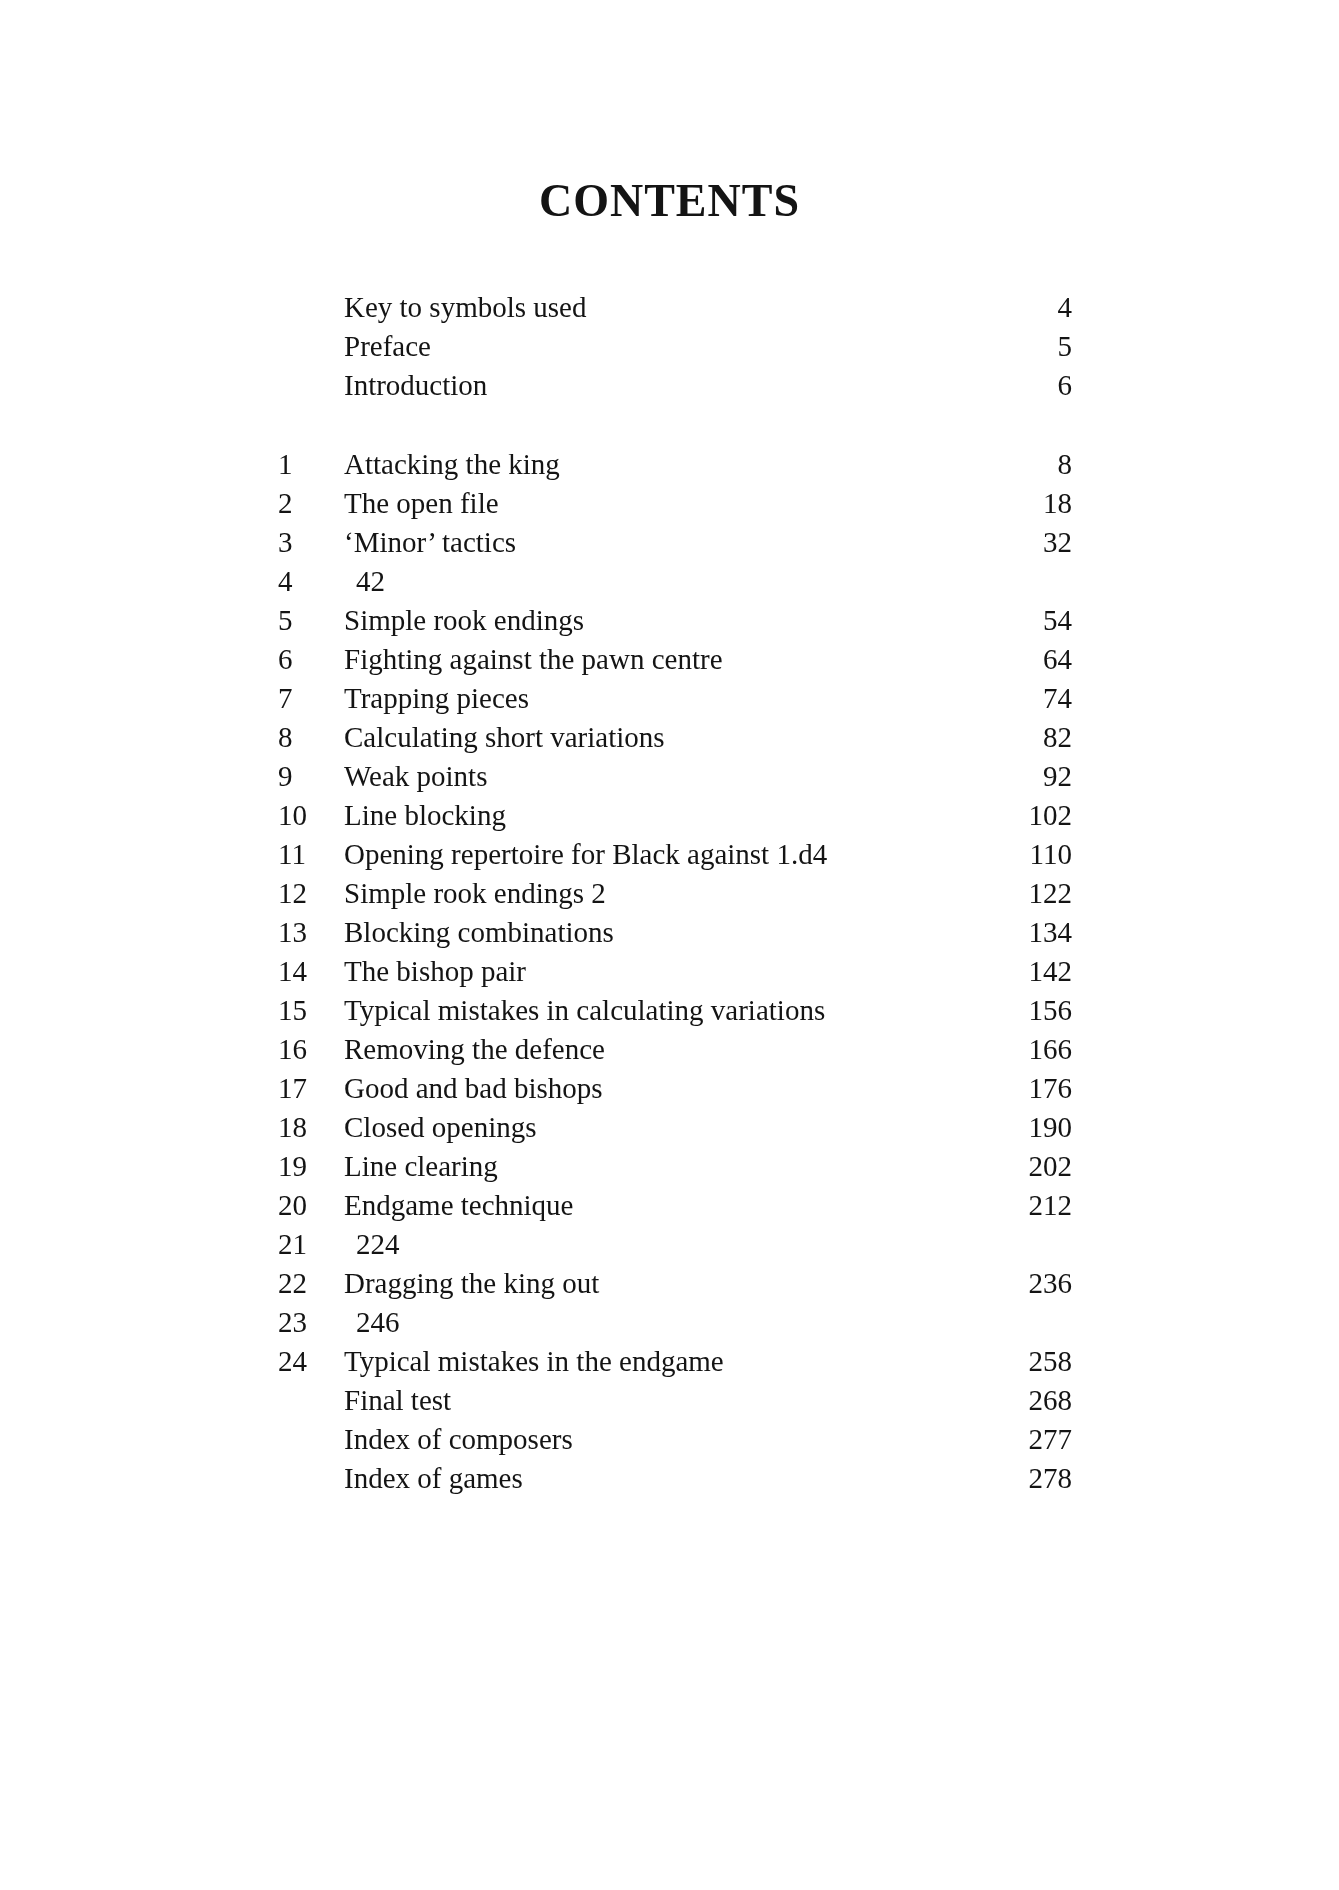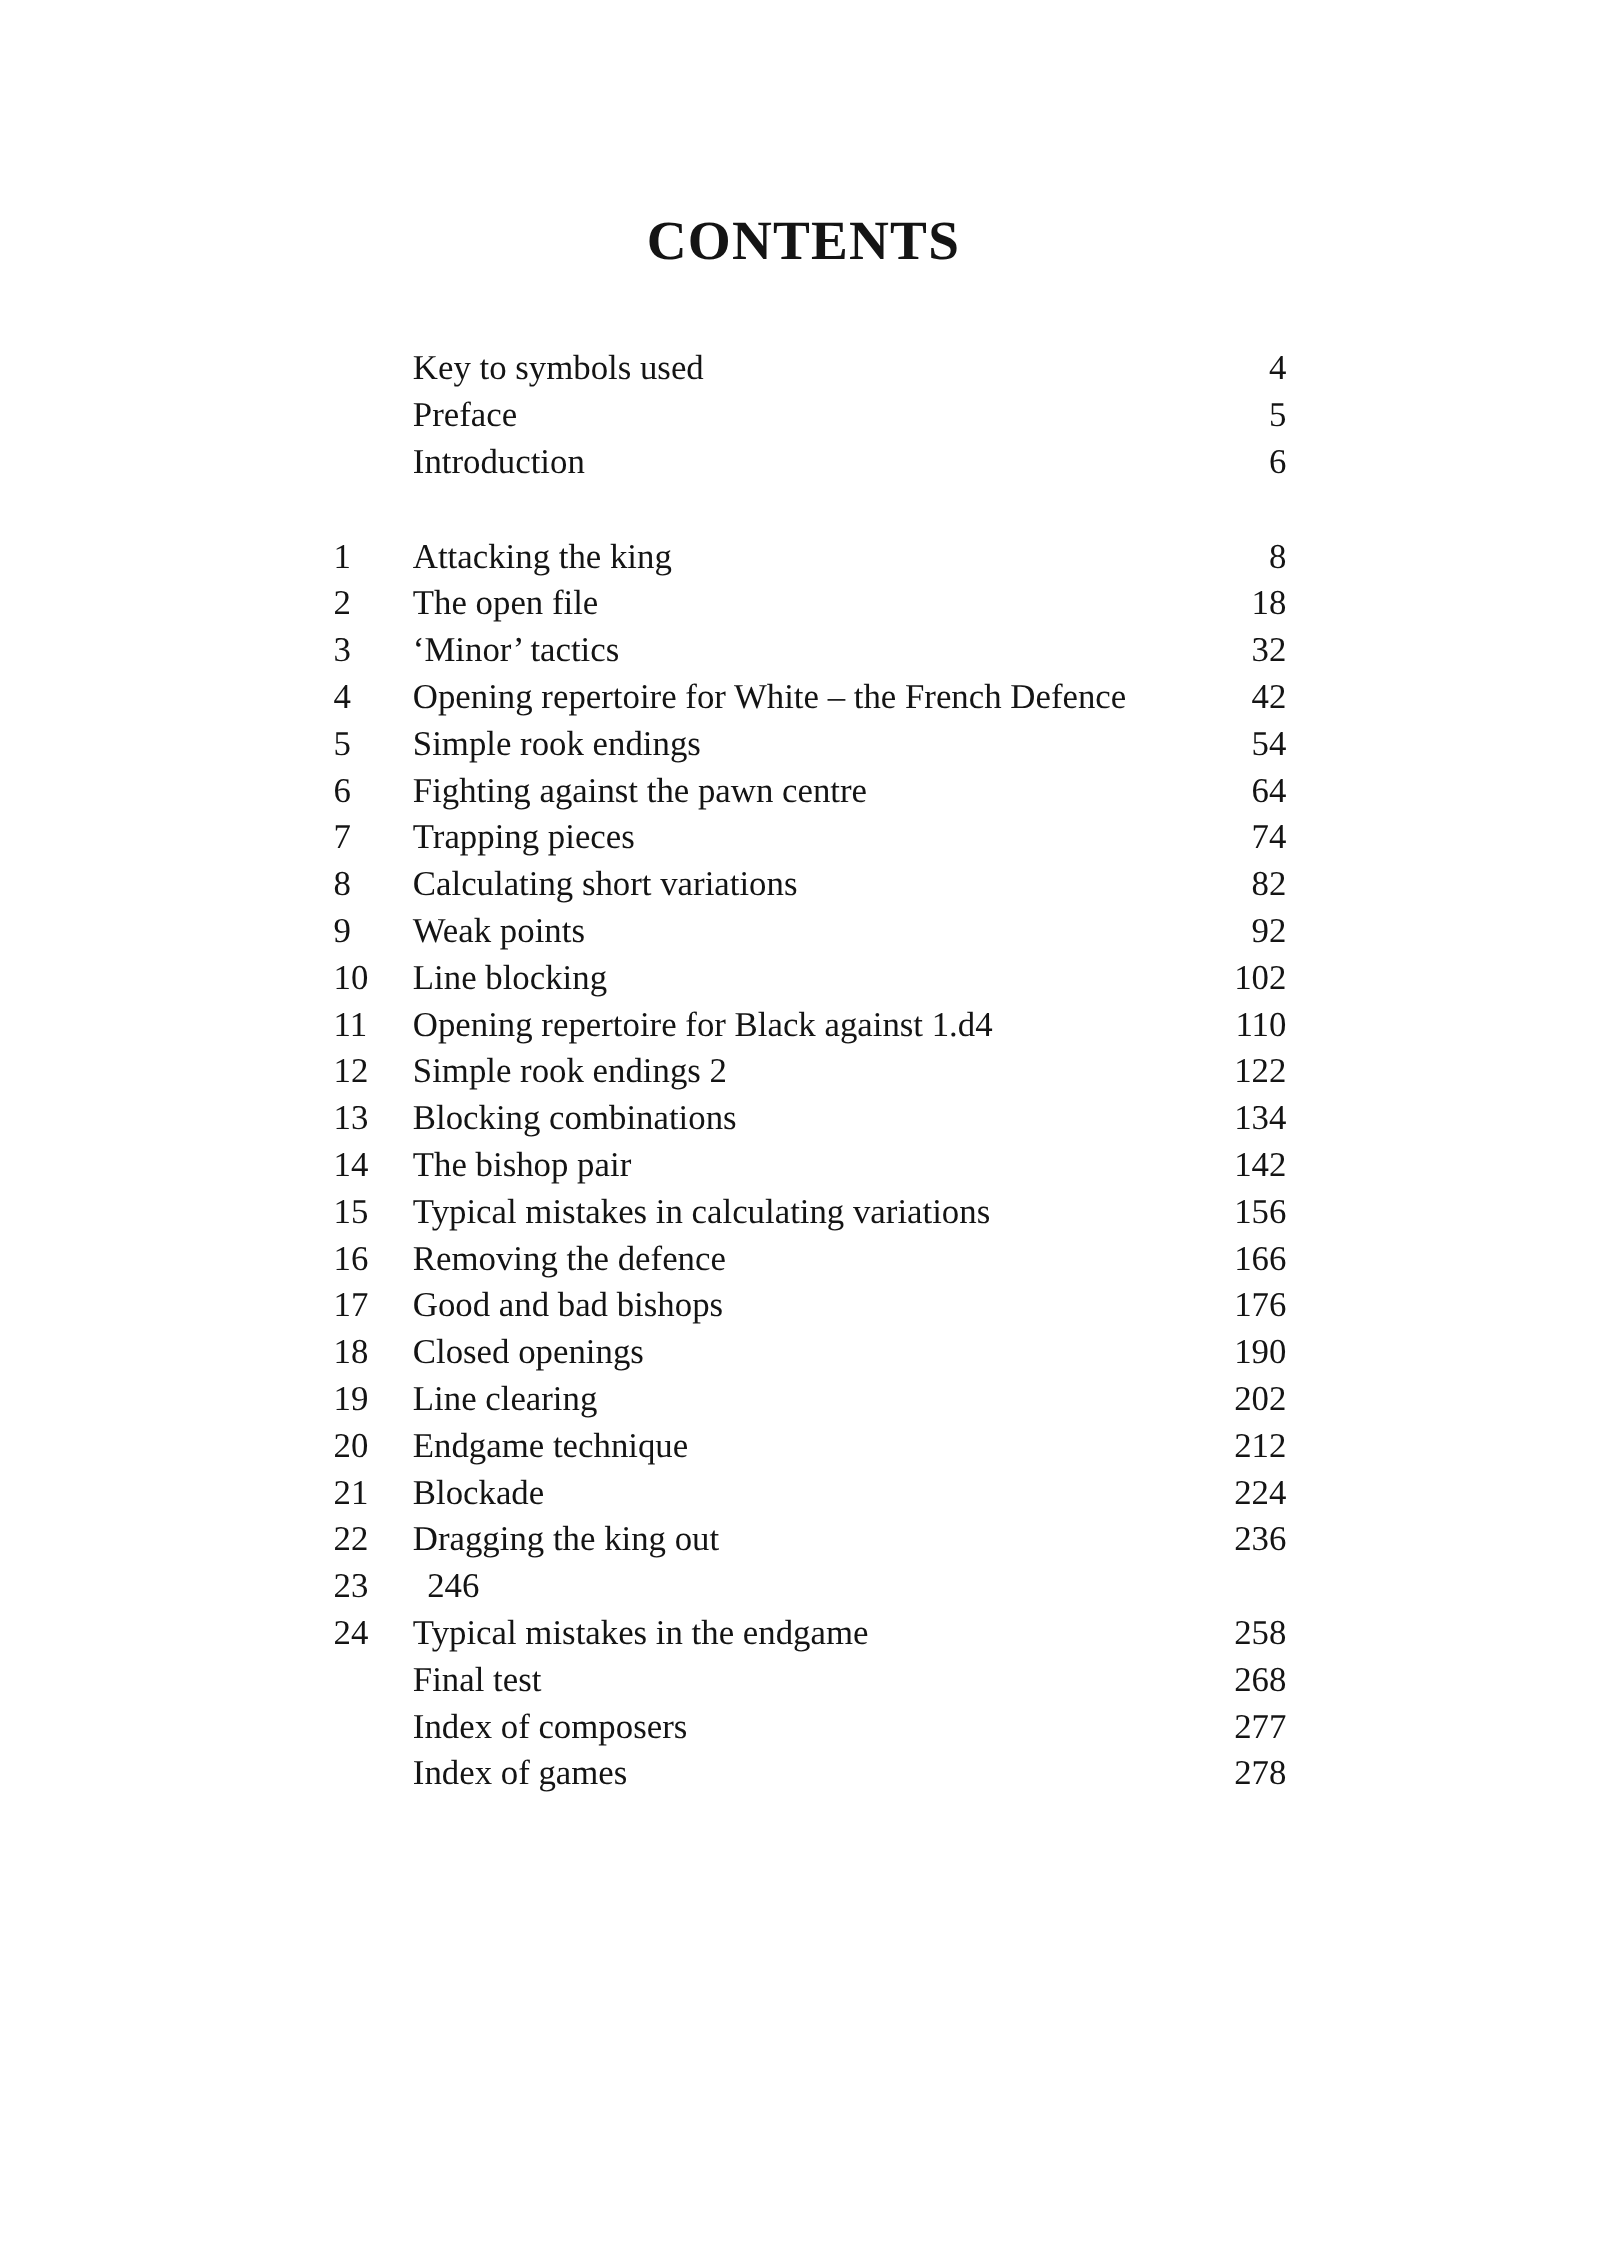--- a/index.html
+++ b/index.html
@@ -88,21 +88,20 @@
           <span class="toc-title">The open file</span>
           <span class="toc-page">18</span>
         </div>
         <div class="toc-row">
           <span class="toc-num">3</span>
           <span class="toc-title">‘Minor’ tactics</span>
           <span class="toc-page">32</span>
         </div>
         <div class="toc-row">
           <span class="toc-num">4</span>
-          <span class="toc-title">Opening repertoire for White – the French Defence</span>
           <span class="toc-page">42</span>
         </div>
         <div class="toc-row">
           <span class="toc-num">5</span>
           <span class="toc-title">Simple rook endings</span>
           <span class="toc-page">54</span>
         </div>
         <div class="toc-row">
           <span class="toc-num">6</span>
           <span class="toc-title">Fighting against the pawn centre</span>
@@ -173,21 +172,20 @@
           <span class="toc-title">Line clearing</span>
           <span class="toc-page">202</span>
         </div>
         <div class="toc-row">
           <span class="toc-num">20</span>
           <span class="toc-title">Endgame technique</span>
           <span class="toc-page">212</span>
         </div>
         <div class="toc-row">
           <span class="toc-num">21</span>
-          <span class="toc-title">Blockade</span>
           <span class="toc-page">224</span>
         </div>
         <div class="toc-row">
           <span class="toc-num">22</span>
           <span class="toc-title">Dragging the king out</span>
           <span class="toc-page">236</span>
         </div>
         <div class="toc-row">
           <span class="toc-num">23</span>
           <span class="toc-page">246</span>

